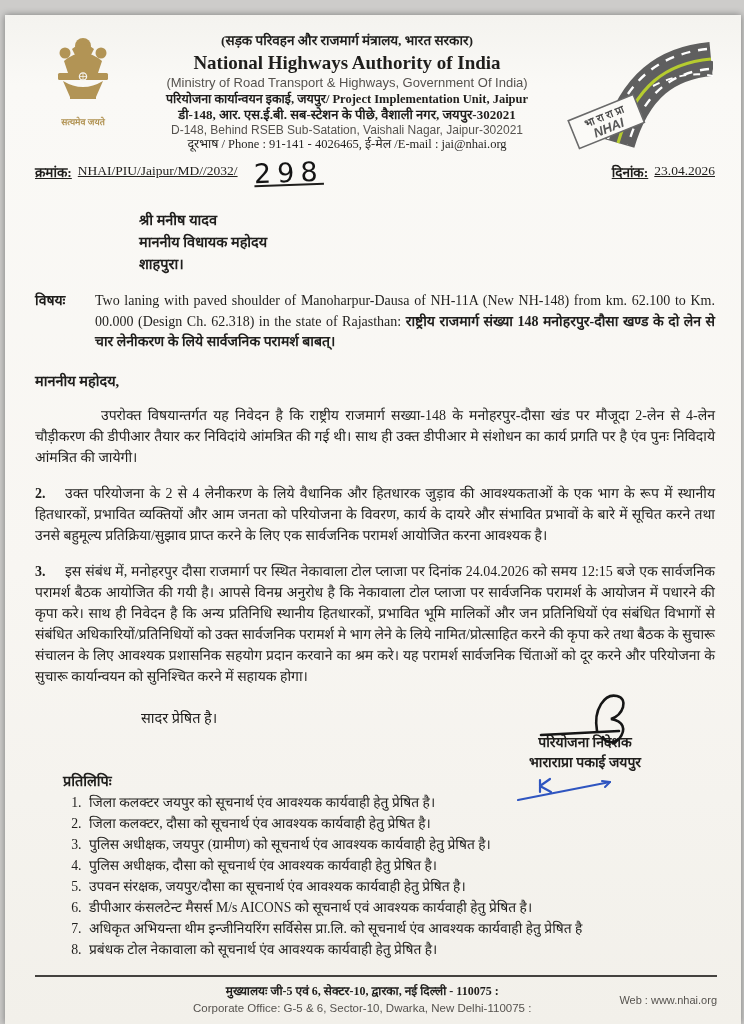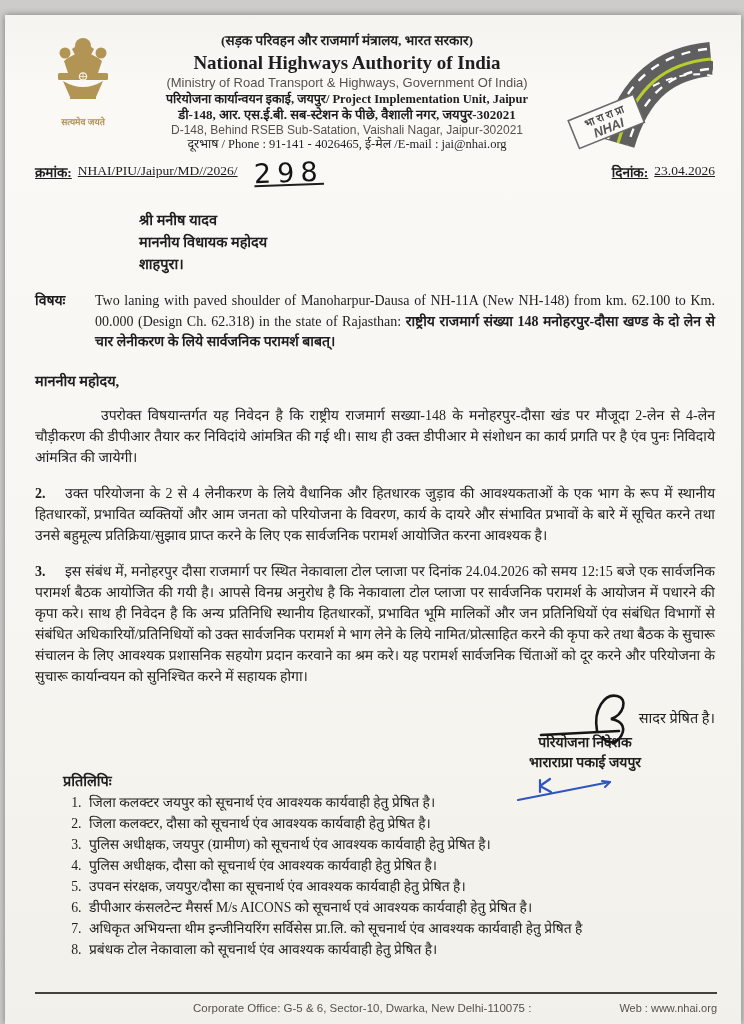--- a/index.html
+++ b/index.html
@@ -37,21 +37,21 @@
   .subject{display:flex;margin-top:16px;font-size:14px;line-height:1.45;}
   .subject-label{font-weight:bold;flex:none;width:48px;}
   .subject-body{flex:1;text-align:justify;padding-left:12px;}
   .subject-hindi{font-weight:bold;}
 
   
   .salutation{margin-top:18px;font-size:14.5px;font-weight:bold;}
   .para{font-size:14px;line-height:1.5;text-align:justify;margin-top:15px;}
   .para.first{ text-indent:66px; }
   .pnum{display:inline-block;min-width:30px;font-weight:bold;}
-  .closing{margin:20px 0 0 106px;font-size:14.5px;text-align:right;}
+  .closing{margin:20px 0 0 106px;font-size:14.5px;}
 
   
   .sign-block{width:240px;margin:6px 10px 0 auto;text-align:center;position:relative;font-size:14px;font-weight:bold;line-height:1.45;}
   .sign-scribble{position:absolute;top:-44px;left:70px;}
   .sign-flourish{margin-top:0px;height:30px;}
 
   
   .copies{margin-top:-34px;}
   .copies-label{font-size:14.5px;font-weight:bold;margin-left:28px;}
   .copies ol{margin:3px 0 0 50px;padding:0;font-size:13.8px;line-height:1.52;}
@@ -121,21 +121,21 @@
               <text x="43" y="96" text-anchor="middle" font-size="13" font-style="italic" font-family="Liberation Sans, sans-serif" fill="#585858" font-weight="bold">NHAI</text>
             </g>
           </svg>
         </span>
       </div>
     </div>
 
     <div class="ref-row">
       <div class="ref-left">
         <span class="ref-label">क्रमांक:</span>
-        <span>NHAI/PIU/Jaipur/MD//2026/</span>
+        <span>NHAI/PIU/Jaipur/MD//2032/</span>
         <span class="handwritten-no">298</span>
       </div>
       <div class="ref-right">
         <span class="date-label">दिनांक:</span>
         <span>23.04.2026</span>
       </div>
     </div>
 
     <div class="addressee">
       <div>श्री मनीष यादव</div>
@@ -189,19 +189,20 @@
         <li><span>पुलिस अधीक्षक, दौसा को सूचनार्थ एंव आवश्यक कार्यवाही हेतु प्रेषित है।</span></li>
         <li><span>उपवन संरक्षक, जयपुर/दौसा का सूचनार्थ एंव आवश्यक कार्यवाही हेतु प्रेषित है।</span></li>
         <li><span>डीपीआर कंसलटेन्ट मैसर्स M/s AICONS  को सूचनार्थ एवं आवश्यक कार्यवाही हेतु प्रेषित है।</span></li>
         <li><span>अधिकृत अभियन्ता थीम इन्जीनियरिंग सर्विसेस प्रा.लि. को सूचनार्थ एंव आवश्यक कार्यवाही हेतु प्रेषित है</span></li>
         <li><span>प्रबंधक टोल नेकावाला को सूचनार्थ एंव आवश्यक कार्यवाही हेतु प्रेषित है।</span></li>
       </ol>
     </div>
 
     <div class="footer">
       <div class="foot-center">
+        <div class="foot-hq-hindi">मुख्यालयः जी-5 एवं 6, सेक्टर-10, द्वारका, नई दिल्ली - 110075 :</div>
         <div class="foot-hq-english">Corporate Office: G-5 &amp; 6, Sector-10, Dwarka, New Delhi-110075 :</div>
       </div>
       <div class="foot-web">Web : www.nhai.org</div>
     </div>
 
   </div>
 </div>
 
 </body></html>

